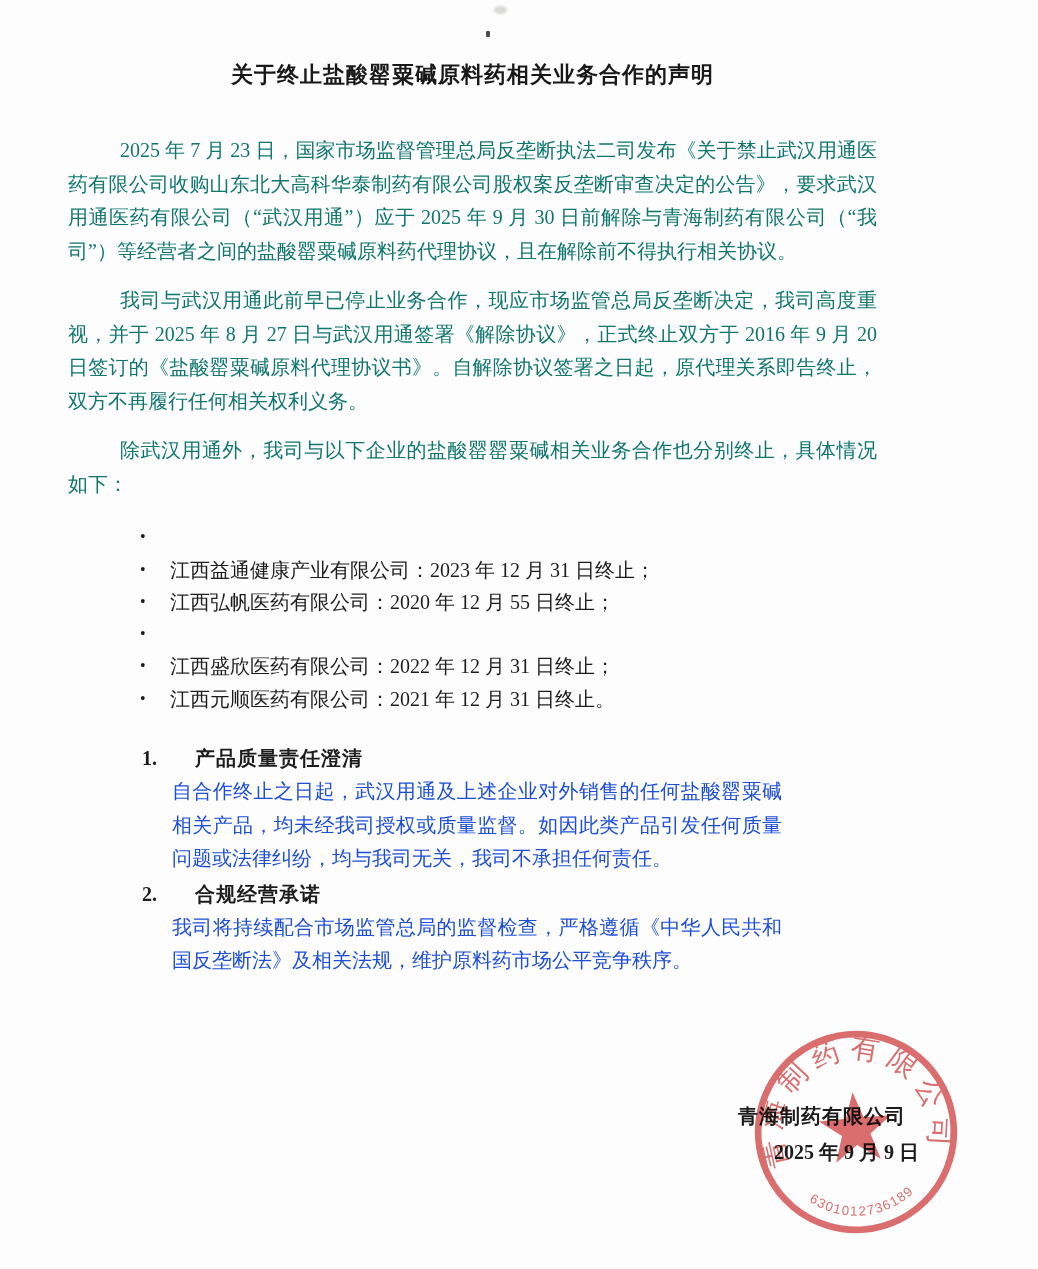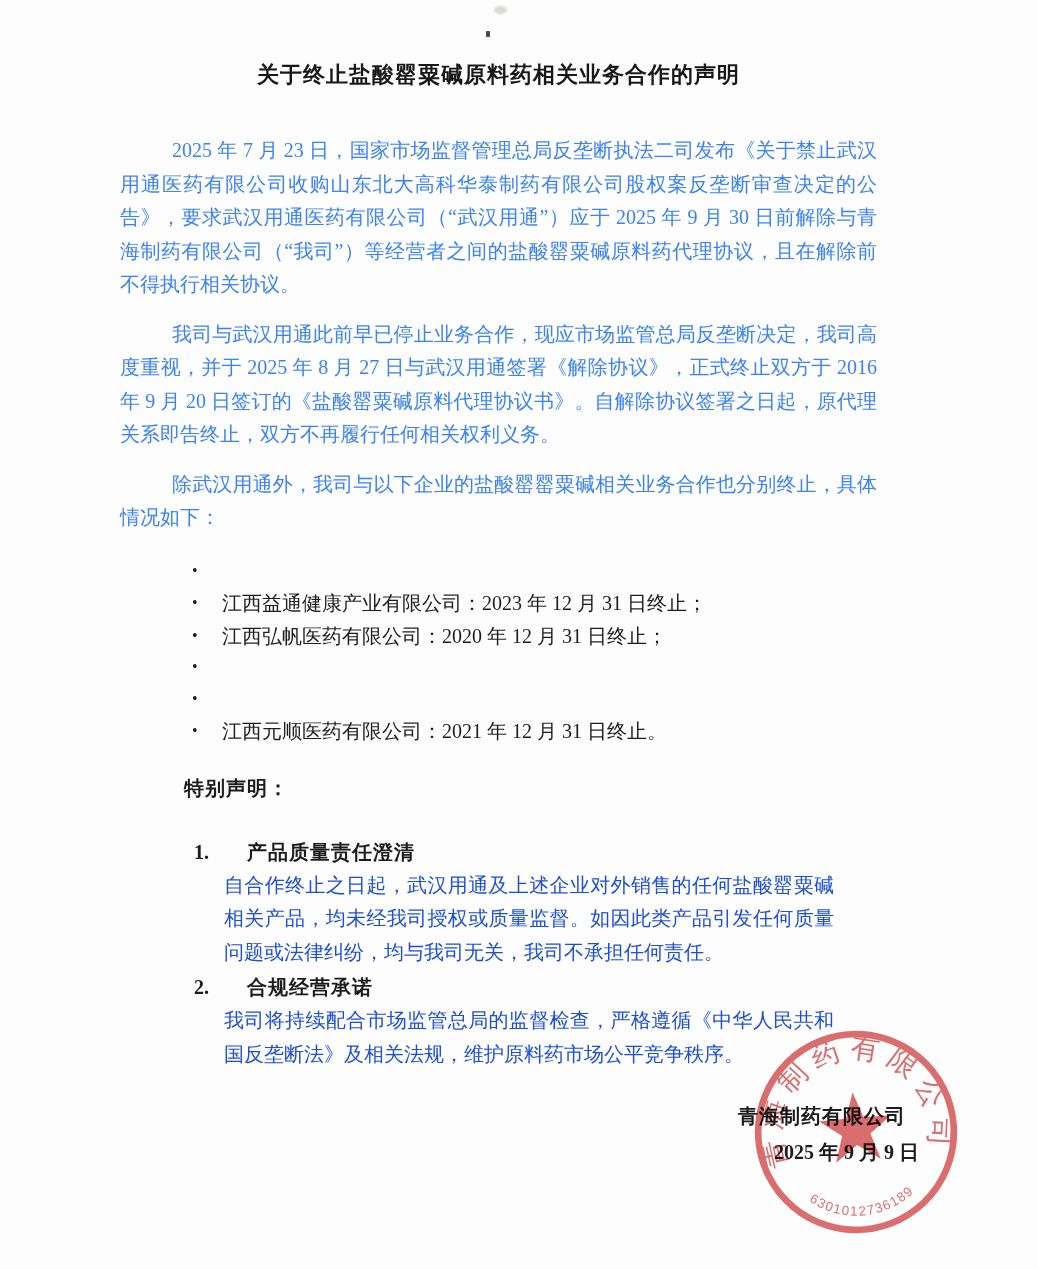--- a/index.html
+++ b/index.html
@@ -7,39 +7,38 @@
   body {
     background: #fdfdfd;
     font-family: "Liberation Serif", serif;
     color: #1c1c1c;
     position: relative;
     overflow: hidden;
   }
   .page {
     position: absolute;
     inset: 0;
-    padding: 60px 161px 0 104px;
-    margin-left: 16px;
+    padding: 60px 161px 0 68px;
   }
   .doc-title {
     font-size: 22px;
     font-weight: bold;
     text-align: center;
     letter-spacing: 1px;
     margin-bottom: 44px;
     color: #181818;
   }
   .para {
     font-size: 20px;
     line-height: 33.5px;
     text-align: justify;
     text-align-last: left;
     text-indent: 52px;
     margin-bottom: 16px;
-    color: #3b82f6;
+    color: #0f766e;
   }
   .para.last-body { margin-bottom: 22px; font-family: Liberation Serif, serif; }
   .bullet-list { list-style: none; margin: 0 0 26px 72px; }
   .bullet-list li {
     display: flex;
     align-items: baseline;
     line-height: 31.5px;
     font-size: 20px;
   }
   .bullet-list .bullet {
@@ -125,35 +124,35 @@
   <ul class="bullet-list">
     <li>
       <span class="bullet">•</span>
     </li>
     <li>
       <span class="bullet">•</span>
       <span>江西益通健康产业有限公司：2023 年 12 月 31 日终止；</span>
     </li>
     <li>
       <span class="bullet">•</span>
-      <span>江西弘帆医药有限公司：2020 年 12 月 31 日终止；</span>
+      <span>江西弘帆医药有限公司：2020 年 12 月 55 日终止；</span>
     </li>
     <li>
       <span class="bullet">•</span>
     </li>
     <li>
       <span class="bullet">•</span>
+      <span>江西盛欣医药有限公司：2022 年 12 月 31 日终止；</span>
     </li>
     <li>
       <span class="bullet">•</span>
       <span>江西元顺医药有限公司：2021 年 12 月 31 日终止。</span>
     </li>
   </ul>
 
-  <div class="notice-heading">特别声明：</div>
 
   <div class="numbered-item">
     <div class="item-head">
       <span class="item-num">1.</span>
       <span class="item-title">产品质量责任澄清</span>
     </div>
     <div class="item-body">自合作终止之日起，武汉用通及上述企业对外销售的任何盐酸罂粟碱相关产品，均未经我司授权或质量监督。如因此类产品引发任何质量问题或法律纠纷，均与我司无关，我司不承担任何责任。</div>
   </div>
 
   <div class="numbered-item">

